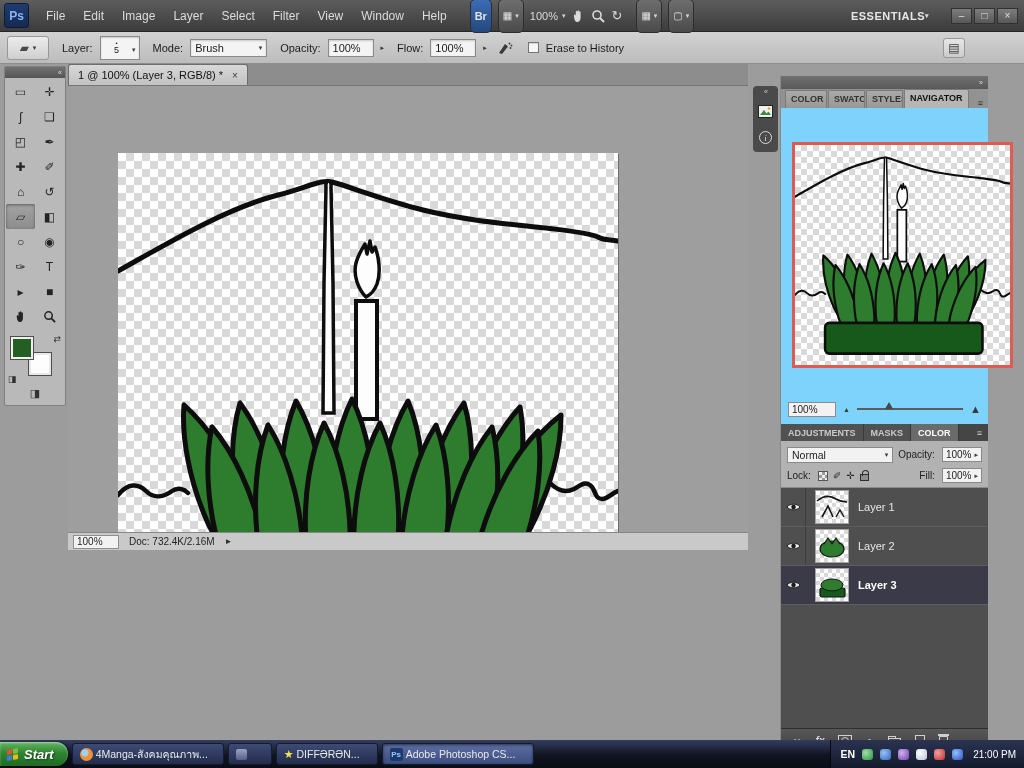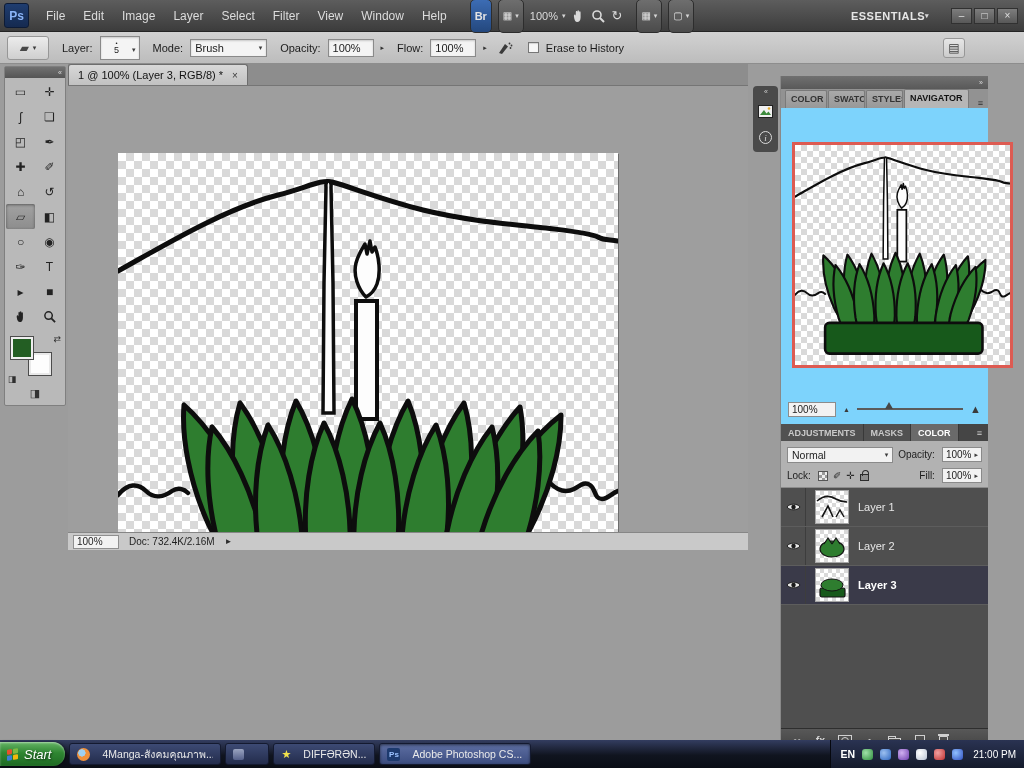--- a/index.html
+++ b/index.html
@@ -124,25 +124,25 @@
 .icon-mask{width:14px;height:11px;border:1px solid #d0d0d0;display:flex;align-items:center;justify-content:center}
 .icon-mask::before{content:'';width:6px;height:6px;border:1px solid #d0d0d0;border-radius:50%}
 .icon-folder{width:13px;height:9px;border:1px solid #d0d0d0;position:relative;margin-top:3px}
 .icon-folder::before{content:'';position:absolute;left:-1px;top:-3px;width:6px;height:2px;border:1px solid #d0d0d0;border-bottom:none}
 .icon-newdoc{width:10px;height:12px;border:1px solid #d0d0d0}
 .icon-trash{width:9px;height:11px;border:1px solid #d0d0d0;border-radius:0 0 2px 2px;position:relative;margin-top:2px}
 .icon-trash::before{content:'';position:absolute;top:-3px;left:-2px;right:-2px;height:2px;background:#d0d0d0}
 
 
 .taskbar{position:absolute;left:0;top:740px;width:1024px;height:28px;background:linear-gradient(#333d60,#10141f 55%,#0a0d15);display:flex;align-items:center;z-index:40}
-.start-btn{height:24px;background:linear-gradient(#66b566,#2f8632 45%,#1e6a23);border-radius:0 13px 13px 0;display:flex;align-items:center;gap:6px;padding:0 14px 0 7px;color:#fff;font-weight:normal;font-style:italic;font-size:13px;text-shadow:1px 1px 2px rgba(0,0,0,.55);box-shadow:inset 0 1px 2px rgba(255,255,255,.45),1px 0 3px rgba(0,0,0,.5)}
+.start-btn{height:24px;background:linear-gradient(#66b566,#2f8632 45%,#1e6a23);border-radius:0 13px 13px 0;display:flex;align-items:center;gap:6px;padding:0 14px 0 7px;color:#fff;font-weight:bold;font-style:italic;font-size:13px;text-shadow:1px 1px 2px rgba(0,0,0,.55);box-shadow:inset 0 1px 2px rgba(255,255,255,.45),1px 0 3px rgba(0,0,0,.5)}
 .start-flag{display:grid;grid-template-columns:5px 5px;grid-template-rows:5px 5px;gap:1px;transform:skewY(-8deg)}
 .start-flag span{border-radius:1px}
 .fl-r{background:#e8502c}.fl-g{background:#7fbb42}.fl-b{background:#3a7fd6}.fl-y{background:#f5b80c}
-.task-btn{height:22px;margin-left:4px;background:linear-gradient(#3d4a74,#232c4c);border:1px solid #141a30;border-radius:3px;display:flex;align-items:center;gap:12px;padding:0 7px;color:#eaeaea;font-size:10.5px;white-space:nowrap;overflow:hidden}
+.task-btn{height:22px;margin-left:4px;background:linear-gradient(#3d4a74,#232c4c);border:1px solid #141a30;border-radius:3px;display:flex;align-items:center;gap:3px;padding:0 7px;color:#eaeaea;font-size:10.5px;white-space:nowrap;overflow:hidden}
 .task-btn.active{background:linear-gradient(#5d6ea2,#3c4d80);box-shadow:inset 0 1px 3px rgba(0,0,0,.55)}
 .t1{width:152px}.t2{width:44px}.t3{width:102px}.t4{width:152px}
 .task-label{overflow:hidden}
 .ff-icon{width:13px;height:13px;border-radius:50%;background:radial-gradient(circle at 38% 38%,#9fd0f0 0 30%,#f0913a 34% 72%,#c75f14 100%);flex:none}
 .app-dot{width:11px;height:11px;border-radius:2px;background:linear-gradient(#9aa4c0,#55608a);flex:none}
 .ps-mini{width:13px;height:13px;background:#1d3a6e;color:#9cc3ff;font-size:8px;font-weight:bold;display:flex;align-items:center;justify-content:center;border-radius:2px;flex:none}
 .star-glyph{color:#f2e24c;font-size:11px}
 .tray{margin-left:auto;height:28px;display:flex;align-items:center;gap:7px;padding:0 8px 0 10px;background:linear-gradient(#2a3352,#141a2b);border-left:1px solid #05070e;color:#fff}
 .lang-badge{font-size:10.5px;font-weight:bold}
 .tray-dot{width:11px;height:11px;border-radius:3px;flex:none}

